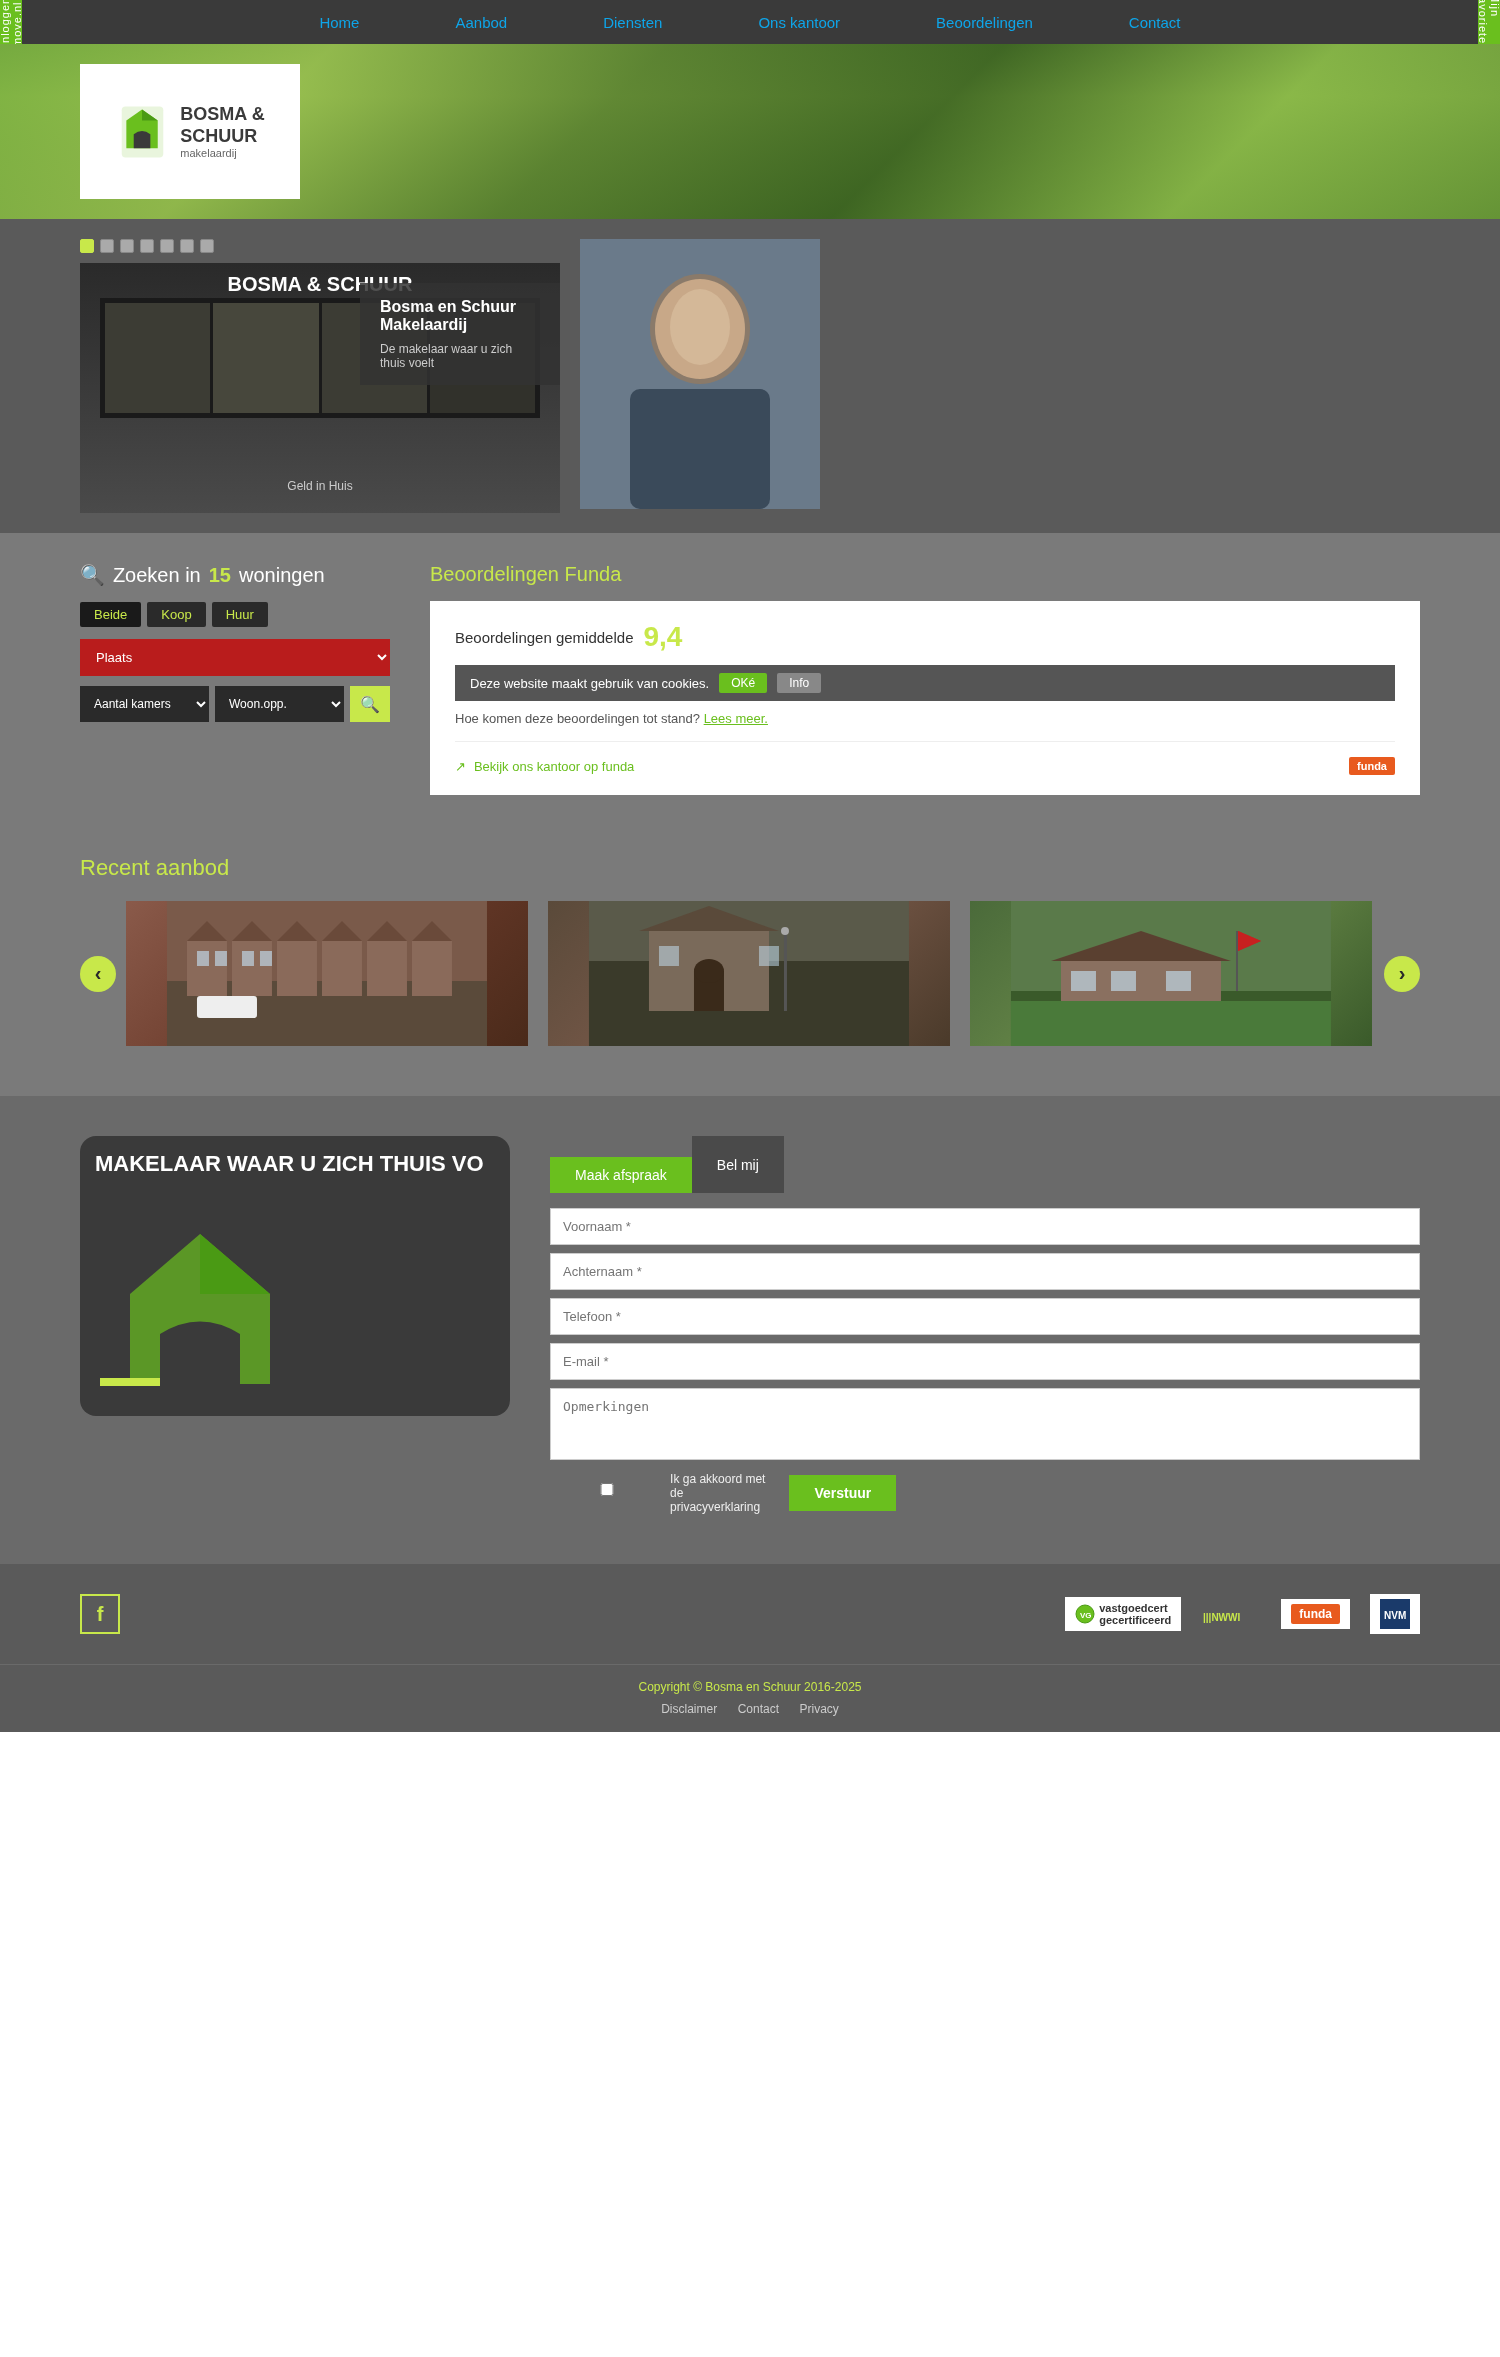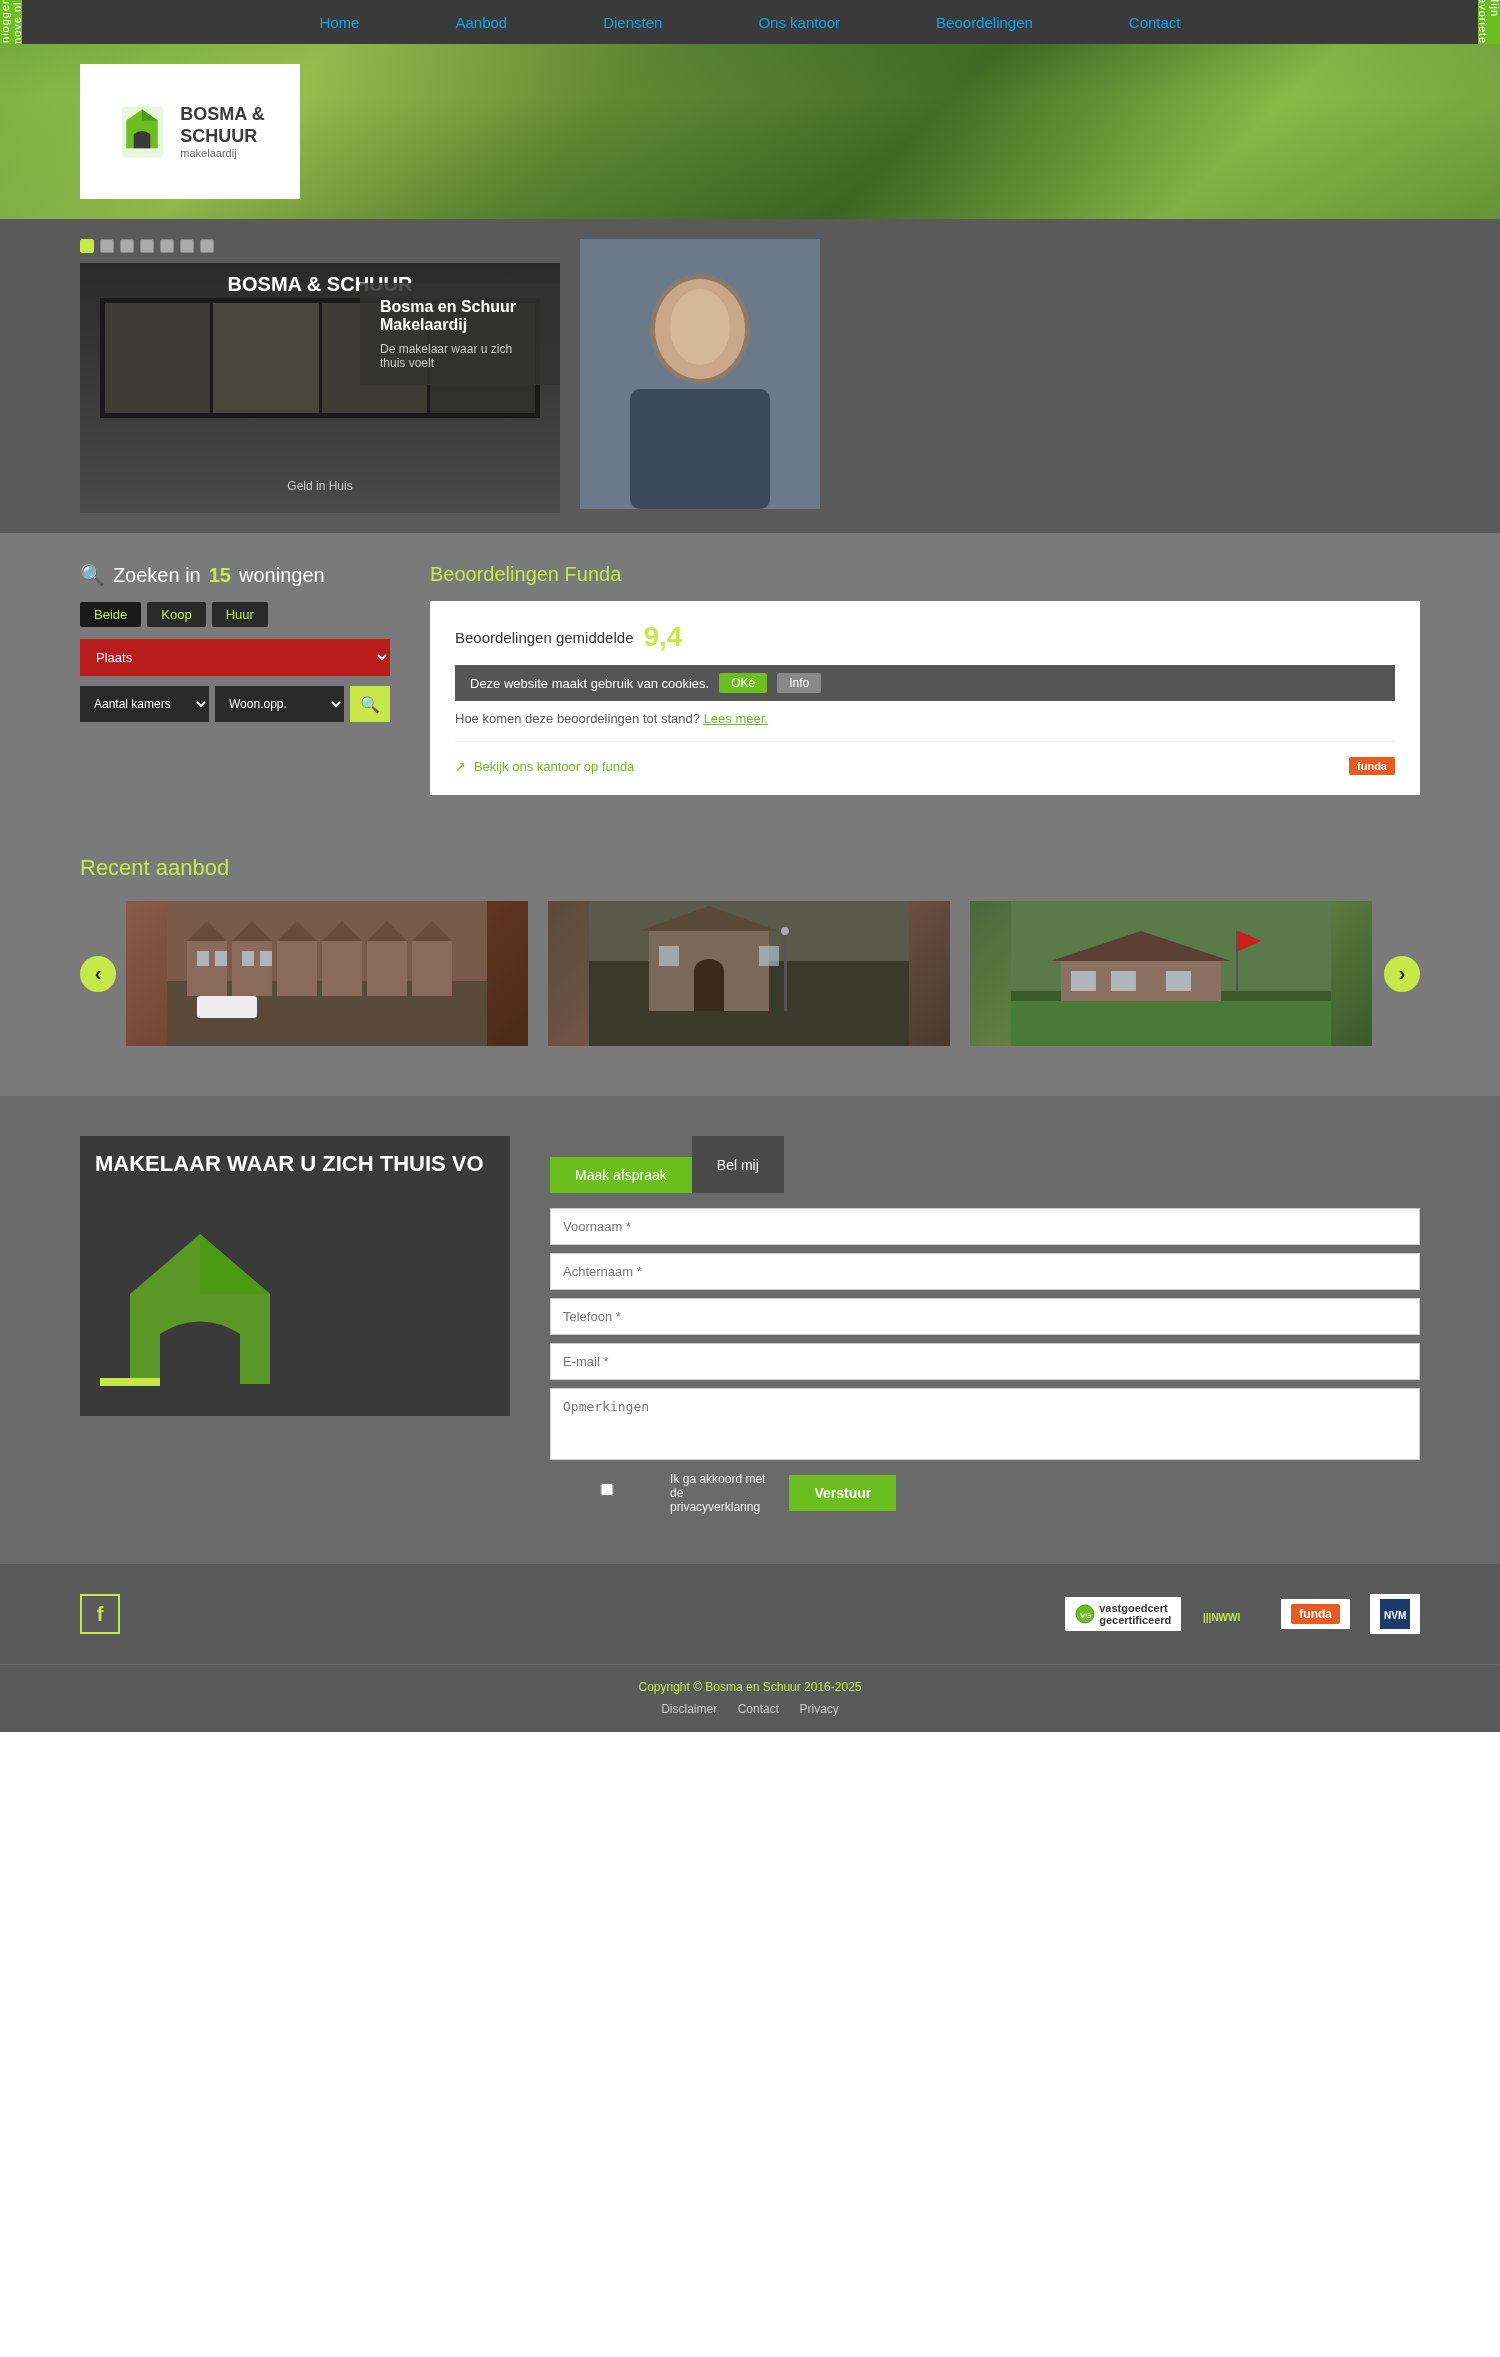--- a/index.html
+++ b/index.html
@@ -360,20 +360,21 @@
     }
     .contact-banner {
       background: #3a3a3a;
       height: 280px;
       display: flex;
       align-items: center;
       justify-content: flex-start;
       padding: 20px;
       overflow: hidden;
       position: relative;
+      border-radius: 16px;
     }
     .contact-banner-text {
       color: #fff;
       font-size: 22px;
       font-weight: bold;
       position: absolute;
       top: 15px;
       left: 15px;
       right: 15px;
     }

